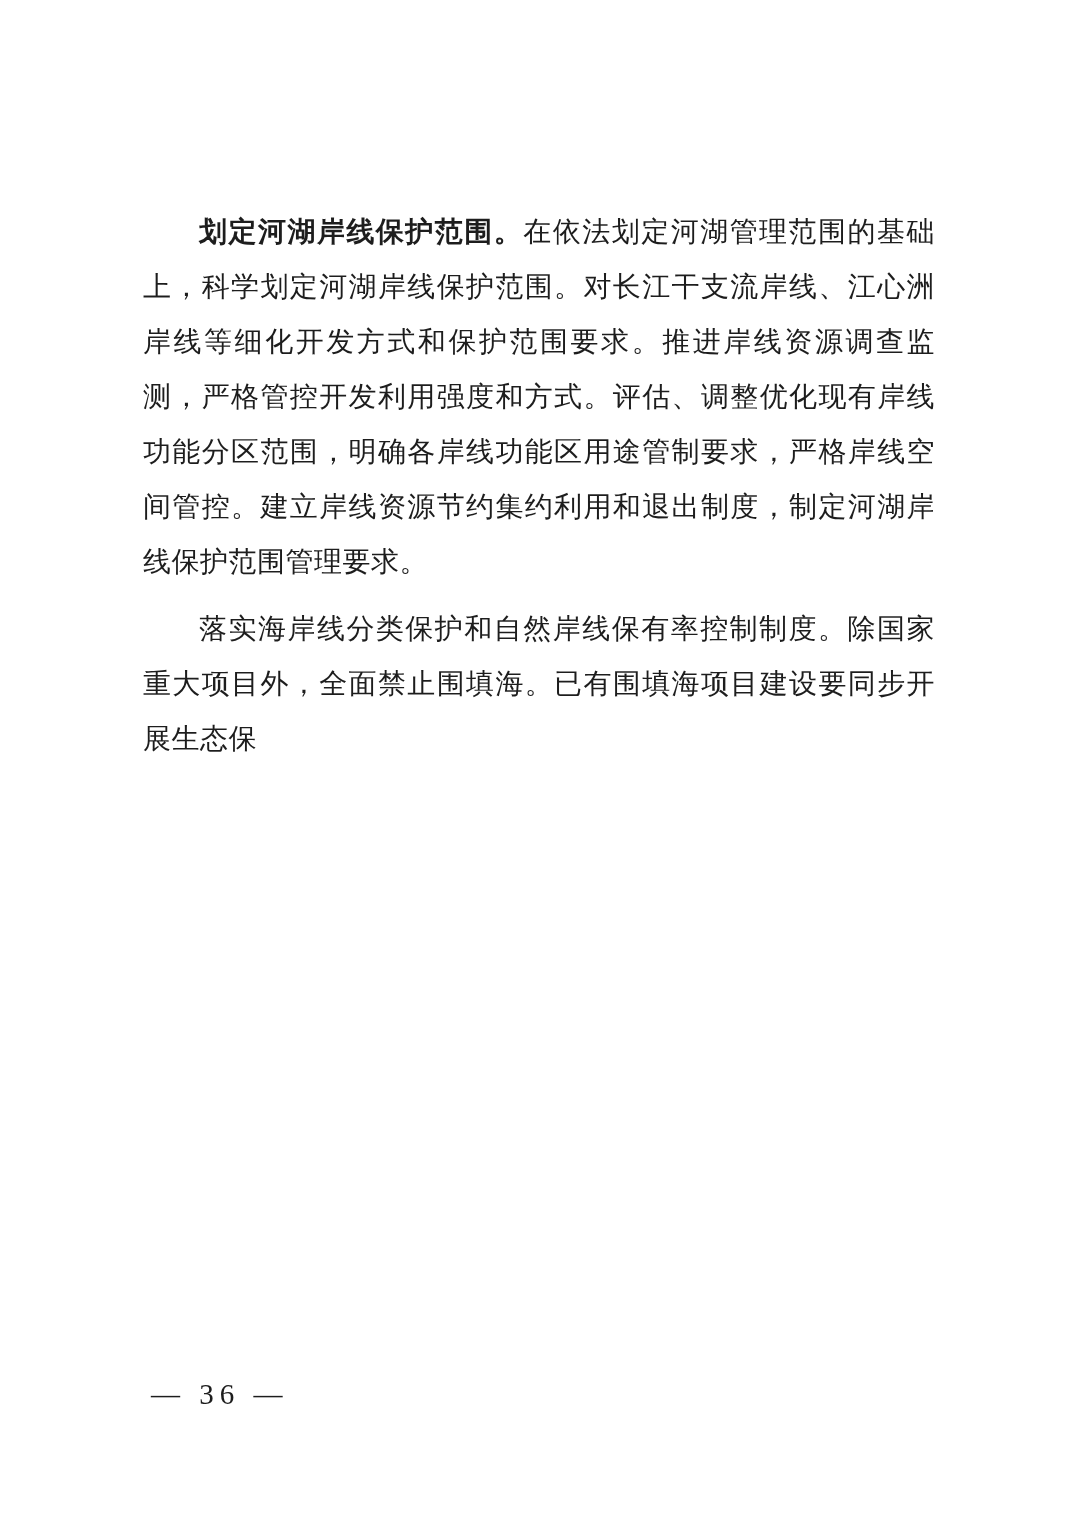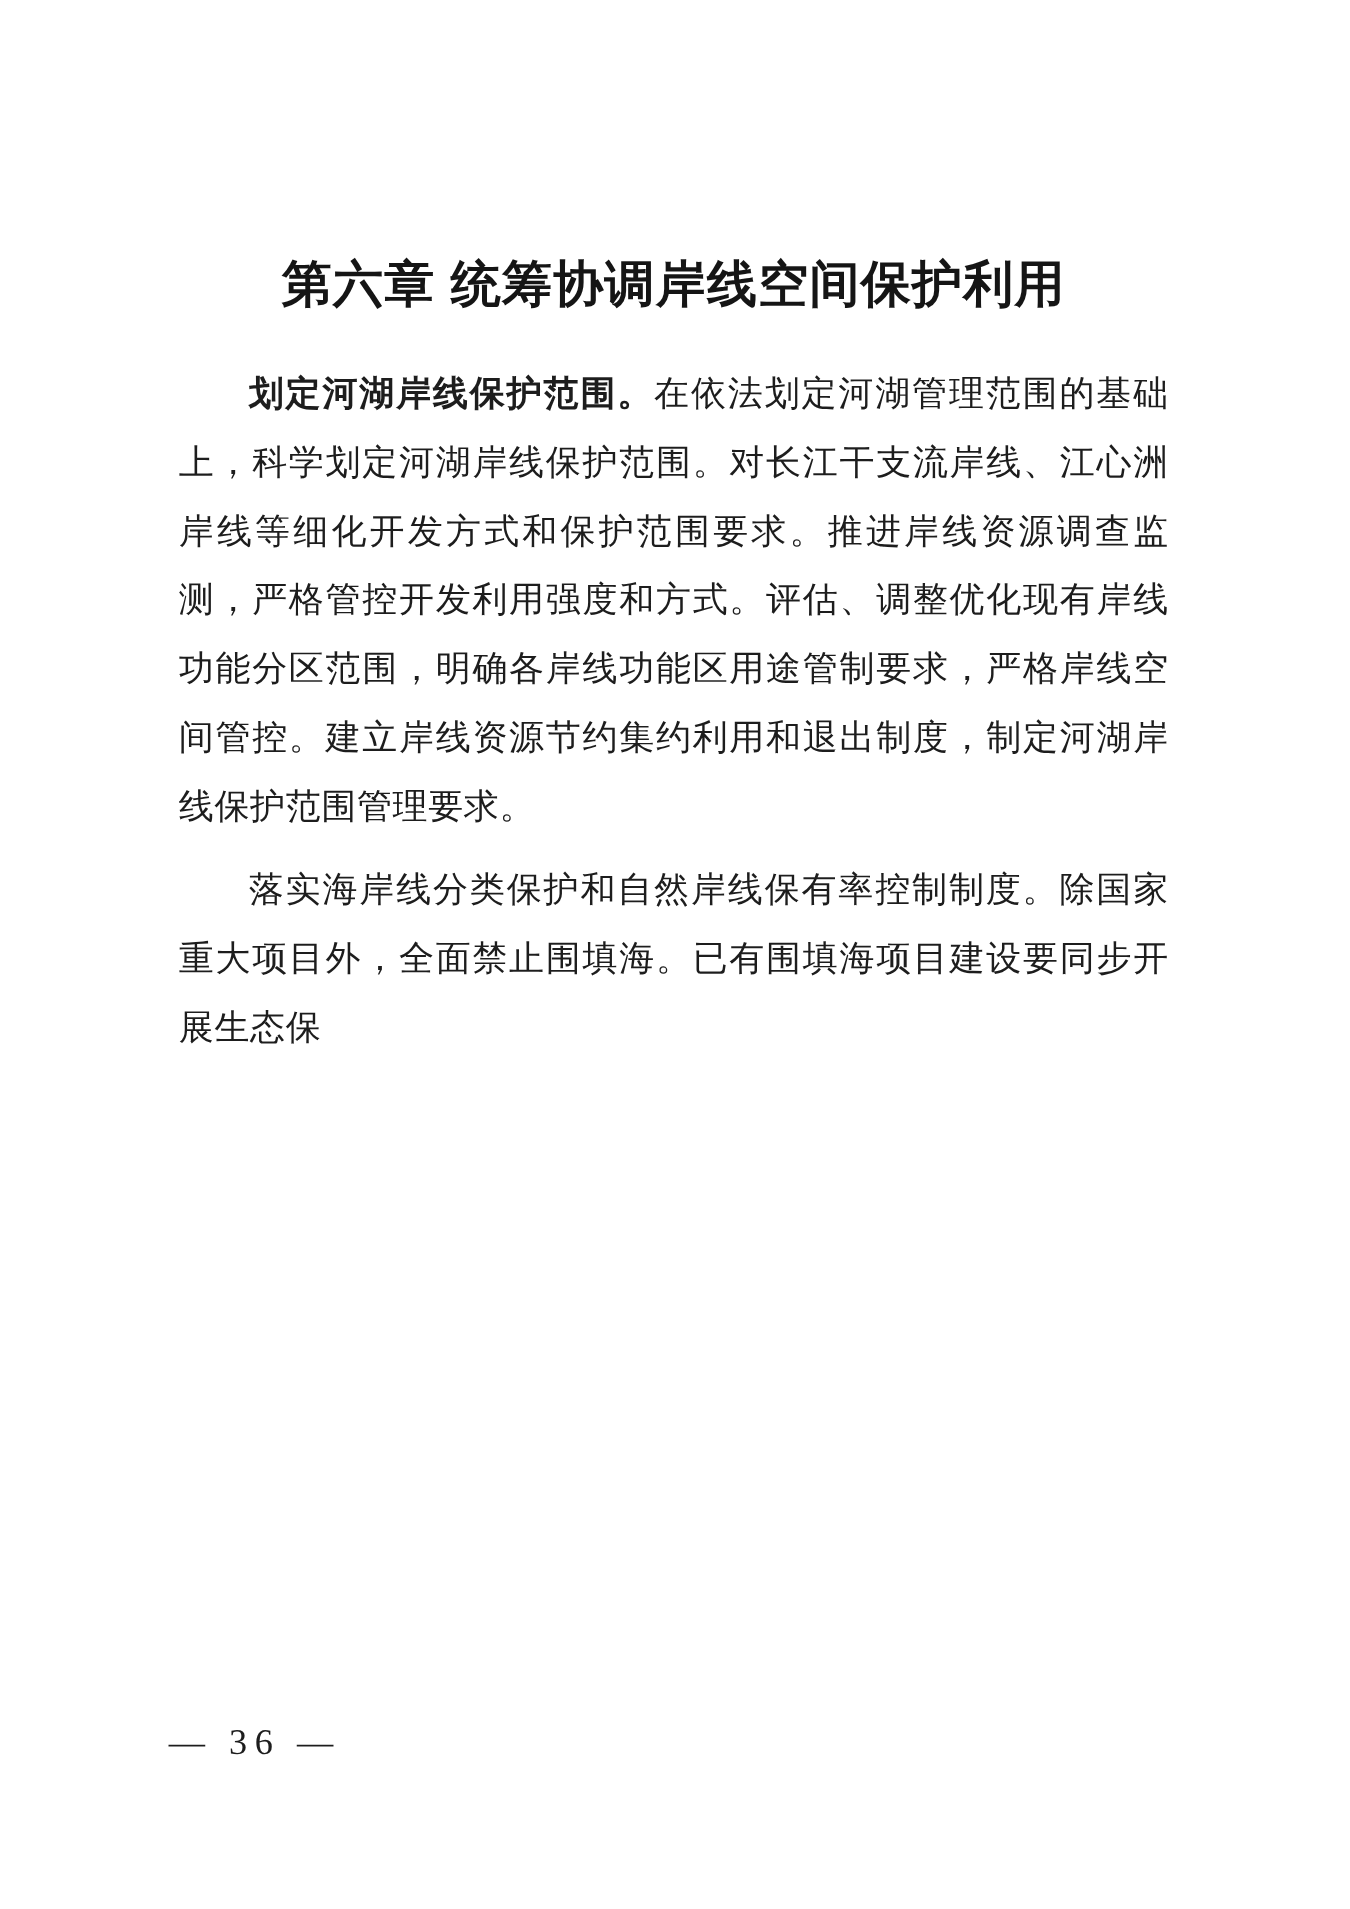--- a/index.html
+++ b/index.html
@@ -49,36 +49,35 @@
     letter-spacing: 1px;
   }
   .para-lead {
     font-weight: 700;
   }
   .para-extra-gap {
     margin-top: 12px;
   }
   .page-footer {
     position: absolute;
-    left: 135px;
+    left: 151px;
     bottom: 118px;
     font-size: 29px;
     line-height: 1;
     color: #1d1d1d;
     letter-spacing: 6px;
     font-family: "Liberation Serif", "DejaVu Serif", serif;
   }
 </style>
 </head>
 <body>
 
 <div class="page">
   <div class="content">
 
-    <h1 class="chapter-title">第六章 统筹协调岸线空间保护利用</h1>
 
 
 
     <p class="body-para"><span class="para-lead">划定河湖岸线保护范围。</span><span>在依法划定河湖管理范围的基础上，科学划定河湖岸线保护范围。对长江干支流岸线、江心洲岸线等细化开发方式和保护范围要求。推进岸线资源调查监测，严格管控开发利用强度和方式。评估、调整优化现有岸线功能分区范围，明确各岸线功能区用途管制要求，严格岸线空间管控。建立岸线资源节约集约利用和退出制度，制定河湖岸线保护范围管理要求。</span></p>
 
 
     <p class="body-para para-extra-gap"><span class="para-lead"></span><span>落实海岸线分类保护和自然岸线保有率控制制度。除国家重大项目外，全面禁止围填海。已有围填海项目建设要同步开展生态保</span></p>
 
   </div>
 

